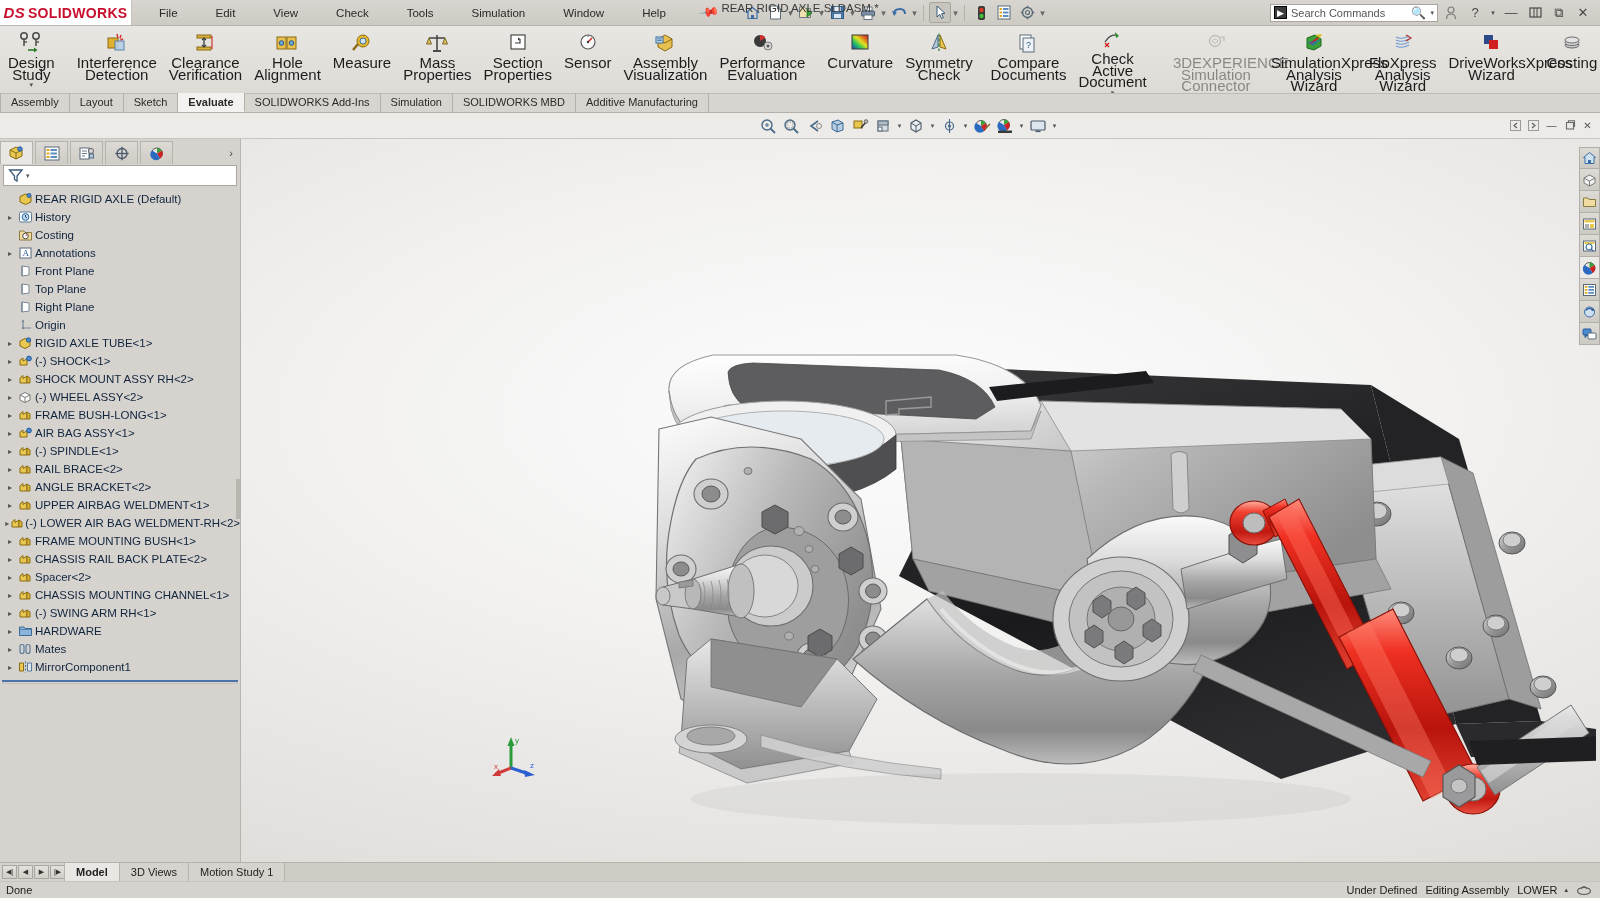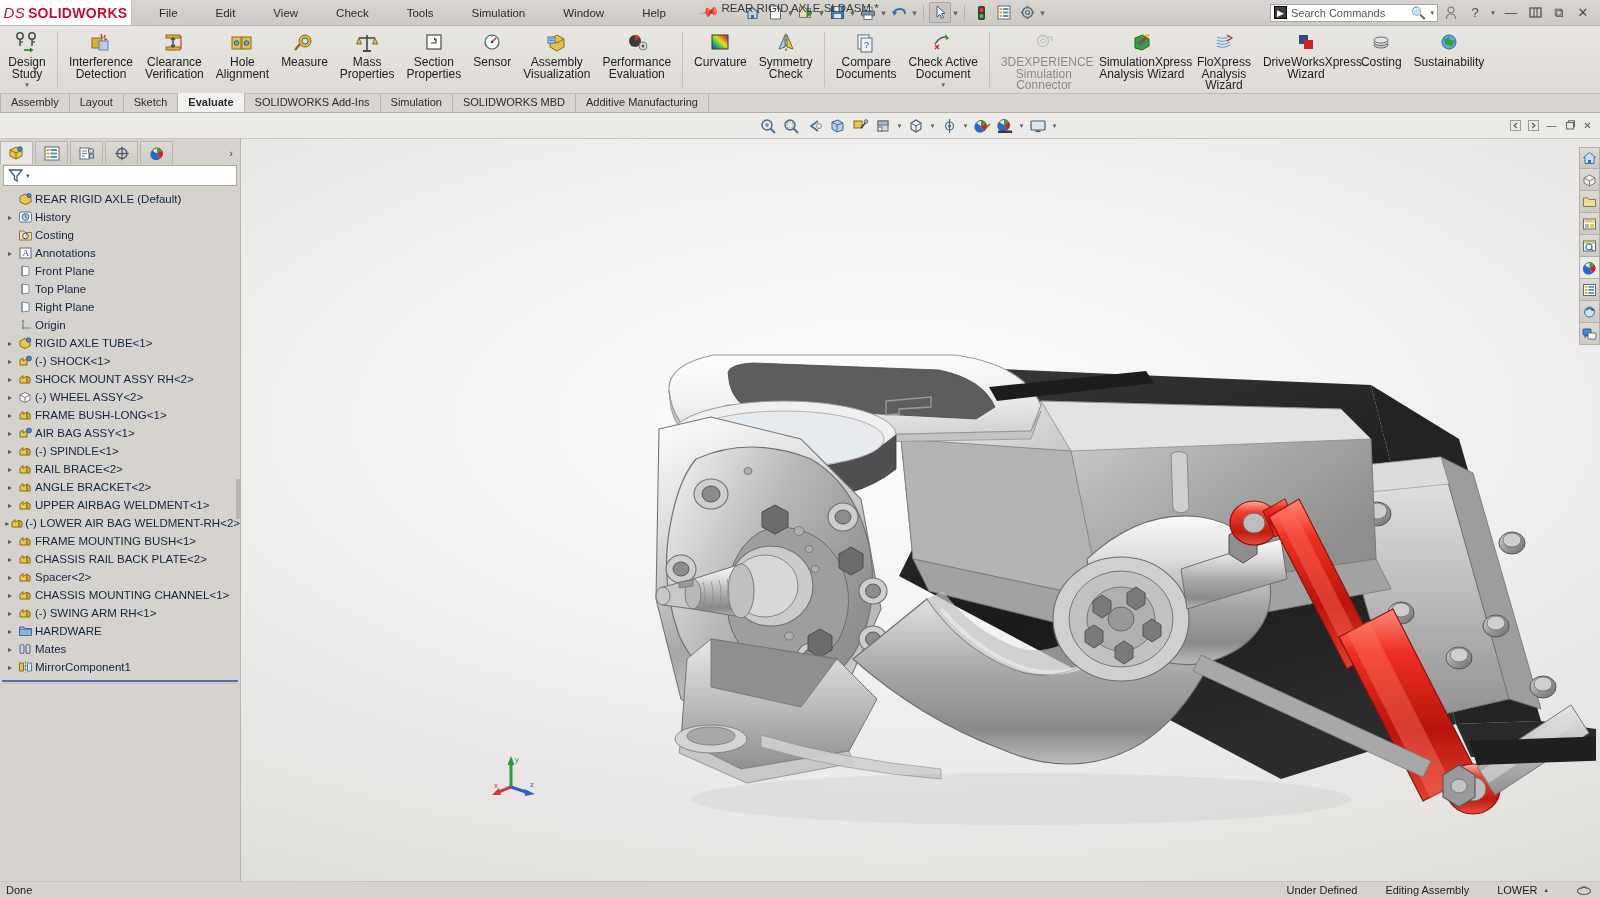--- a/index.html
+++ b/index.html
@@ -17,21 +17,21 @@
   .titlebar {
     height: 26px; background: linear-gradient(#d9d6d1, #cdc9c3);
     display: flex; align-items: stretch; border-bottom: 1px solid #b9b5af;
     position: relative;
   }
   .logo-box {
     width: 132px; background: #fff; display: flex; align-items: center;
     justify-content: center; border-right: 1px solid #c6c2bc;
   }
   .logo-txt { font-size: 14px; font-weight: bold; letter-spacing: .3px; }
-  .logo-ds { color: #c8102e; font-style: italic; font-weight: normal; font-size: 15px; margin-right: 3px; }
+  .logo-ds { color: #c8102e; font-style: italic; font-weight: bold; font-size: 15px; margin-right: 3px; }
   .logo-solid { color: #c8102e; }
   .logo-works { color: #c8102e; font-weight: bold; }
 
   .menubar { display: flex; align-items: center; padding-left: 16px; gap: 16px; }
   .menu-item {
     padding: 4px 11px; font-size: 11.5px; color: #2a2a2a; cursor: default;
   }
   .pin-icon { margin-left: 8px; color: #2b7dc0; font-size: 13px; transform: rotate(35deg); display:inline-block;}
 
   .qat { display: flex; align-items: center; gap: 1px; margin-left: 24px; }
@@ -77,21 +77,21 @@
   .rsep { width: 1px; background: #c4c0ba; margin: 6px 5px; }
   .rbtn {
     display: flex; flex-direction: column; align-items: center;
     padding: 3px 5px 0; min-width: 44px; cursor: default; border: 1px solid transparent;
     border-radius: 2px; position: relative;
   }
   .rbtn.big { min-width: 50px; }
   .rbtn.disabled { opacity: .45; }
   .ricon { height: 26px; display: flex; align-items: center; justify-content: center; }
   .rlabel {
-    font-size: 12px; line-height: 11.5px; text-align: center; color: #1c1c1c;
+    font-size: 15px; line-height: 11.5px; text-align: center; color: #1c1c1c;
     max-width: 86px; margin-top: 1px;
   }
   .rcaret { font-size: 7px; color: #555; line-height: 7px; margin-top: 1px; }
 
   
   .tabbar {
     height: 19px; background: #d8d5d0; display: flex; align-items: flex-end;
     border-bottom: 1px solid #b4b0aa; padding-left: 0;
   }
   .tab {
@@ -190,21 +190,21 @@
     border-left: 1px solid #b7b3ad; border-right: 1px solid #b7b3ad; margin-left: -1px;
     cursor: default; color: #222;
   }
   .btab.active { background: #e9e7e3; font-weight: bold; }
   .btab-fill { flex: 1; border-left: 1px solid #b7b3ad; background: #cfccc6; margin-left: -1px; }
 
   .statusbar {
     height: 17px; background: #d6d3ce; display: flex; align-items: center;
     font-size: 11px; color: #1c1c1c; padding-left: 6px; border-top: 1px solid #c7c3bd;
   }
-  .st-right { margin-left: auto; display: flex; align-items: center; gap: 28px; padding-right: 8px; }
+  .st-right { margin-left: auto; display: flex; align-items: center; gap: 8px; padding-right: 8px; }
   .st-caret { font-size: 7px; color: #444; }
 </style>
 </head>
 <body>
 
 <div id="app">
 
   <div class="titlebar">
     <div class="logo-box">
       <span class="logo-txt">
@@ -1389,20 +1389,32 @@
           <svg width="15" height="14" viewBox="0 0 15 14">
               <rect x="1" y="2" width="8" height="6" rx="1" fill="#4a8ad0" stroke="#2a5a9a"></rect>
               <path d="M3 8 L3 10.5 L5.5 8 Z" fill="#4a8ad0" stroke="#2a5a9a"></path>
               <rect x="6" y="6" width="8" height="6" rx="1" fill="#fff" stroke="#5a6a78"></rect>
             </svg>
         </div>
       </div>
     </div>
   </div>
 
+  <div class="bottomtabs">
+    <div class="navbtns">
+      <div class="navbtn">◀|</div>
+      <div class="navbtn">◀</div>
+      <div class="navbtn">▶</div>
+      <div class="navbtn">|▶</div>
+    </div>
+    <div class="btab active">Model</div>
+    <div class="btab">3D Views</div>
+    <div class="btab">Motion Study 1</div>
+    <div class="btab-fill"></div>
+  </div>
 
   <div class="statusbar">
     <span>Done</span>
     <div class="st-right">
       <span>Under Defined</span>
       <span>Editing Assembly</span>
       <span style="display:flex;align-items:center;gap:7px">
         <span>LOWER</span>
         <span class="st-caret">▴</span>
       </span>

